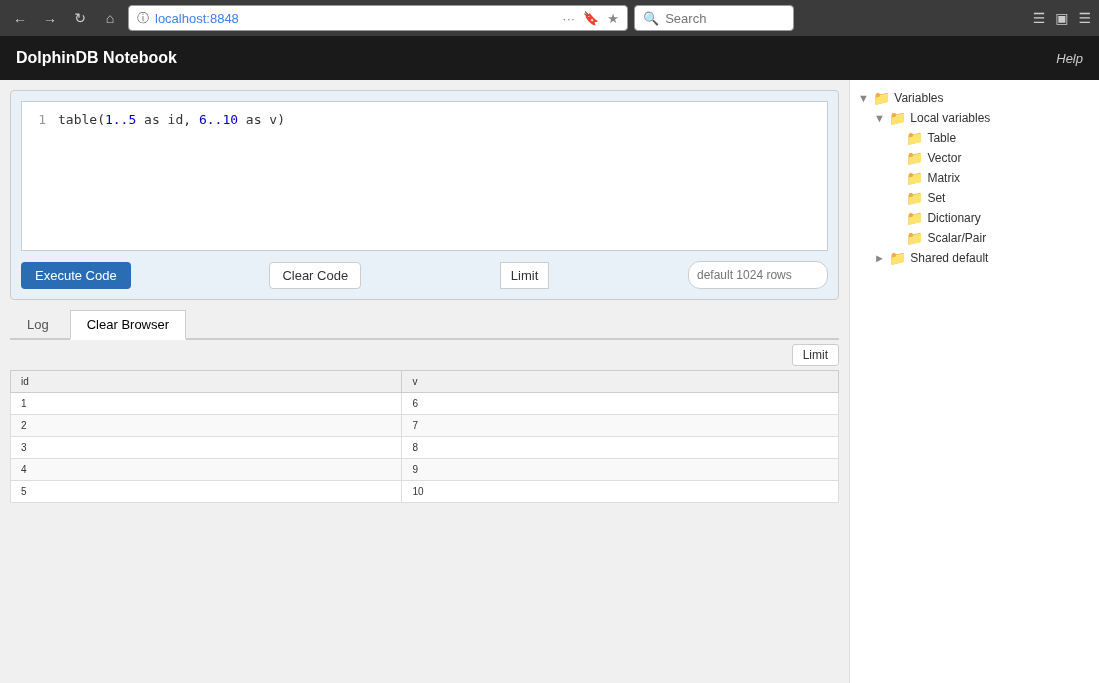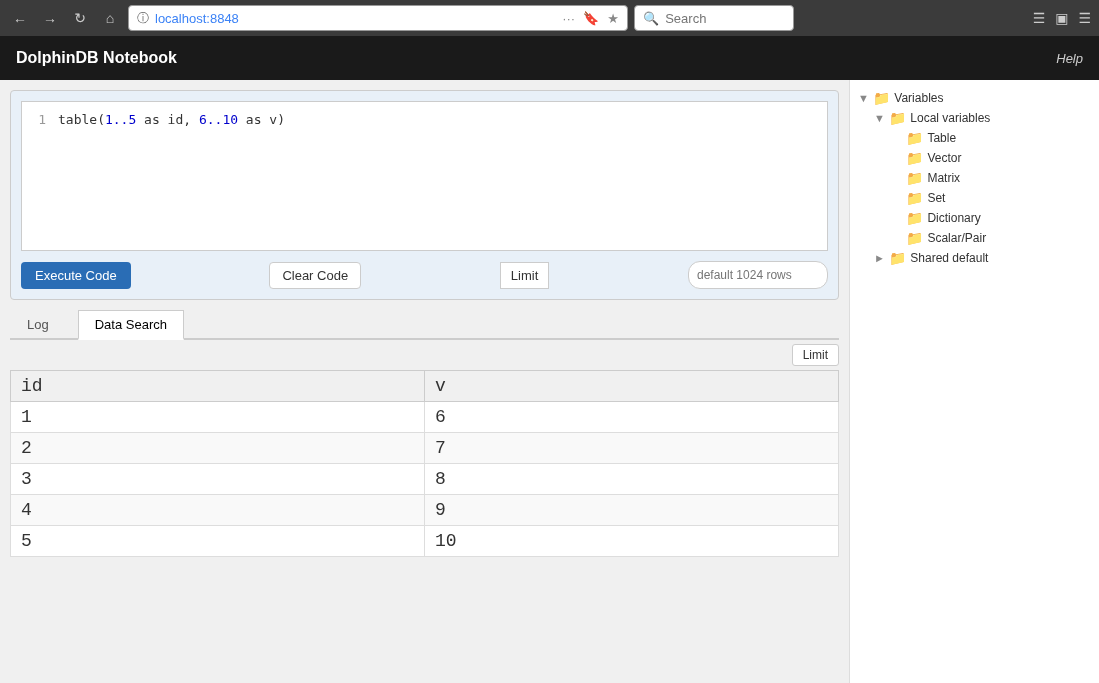--- a/index.html
+++ b/index.html
@@ -125,21 +125,21 @@
       border: 1px solid #ccc;
       border-radius: 12px;
       padding: 4px 8px;
       font-size: 12px;
       color: #999;
       width: 140px;
       height: 28px;
     }
 
     
-    .tabs-container { display: flex; border-bottom: 2px solid #ccc; gap: 12px; }
+    .tabs-container { display: flex; border-bottom: 2px solid #ccc; gap: 4px; }
     .tab {
       padding: 6px 16px;
       cursor: pointer;
       font-size: 13px;
       color: #555;
       border: 1px solid transparent;
       border-bottom: none;
       background: transparent;
     }
     .tab.active {
@@ -156,21 +156,21 @@
     .plot-btn-row { display: flex; justify-content: flex-end; margin-bottom: 4px; }
     .plot-btn {
       background: white;
       border: 1px solid #ccc;
       border-radius: 3px;
       padding: 3px 10px;
       font-size: 12px;
       cursor: pointer;
       color: #333;
     }
-    .data-table { width: 100%; border-collapse: collapse; font-size: 18px; font-family: Liberation Mono, monospace; }
+    .data-table { width: 100%; border-collapse: collapse; font-size: 10px; }
     .data-table th {
       background: #f0f0f0;
       border: 1px solid #ccc;
       padding: 5px 10px;
       text-align: left;
       font-weight: normal;
       color: #333;
     }
     .data-table td {
       border: 1px solid #ddd;
@@ -262,21 +262,21 @@
         <input class="limit-input" type="text" placeholder="default 1024 rows" style="">
       </div>
     </div>
 
     <div>
       <div class="tabs-container">
         <div class="tab">
           <span>Log</span>
         </div>
         <div class="tab active">
-          <span>Data Search</span>
+          <span>Clear Browser</span>
         </div>
       </div>
 
       <div class="data-browser-content">
         <div class="plot-btn-row">
           <button class="plot-btn">Limit</button>
         </div>
         <div class="table-wrapper">
           <table class="data-table">
             <thead>

